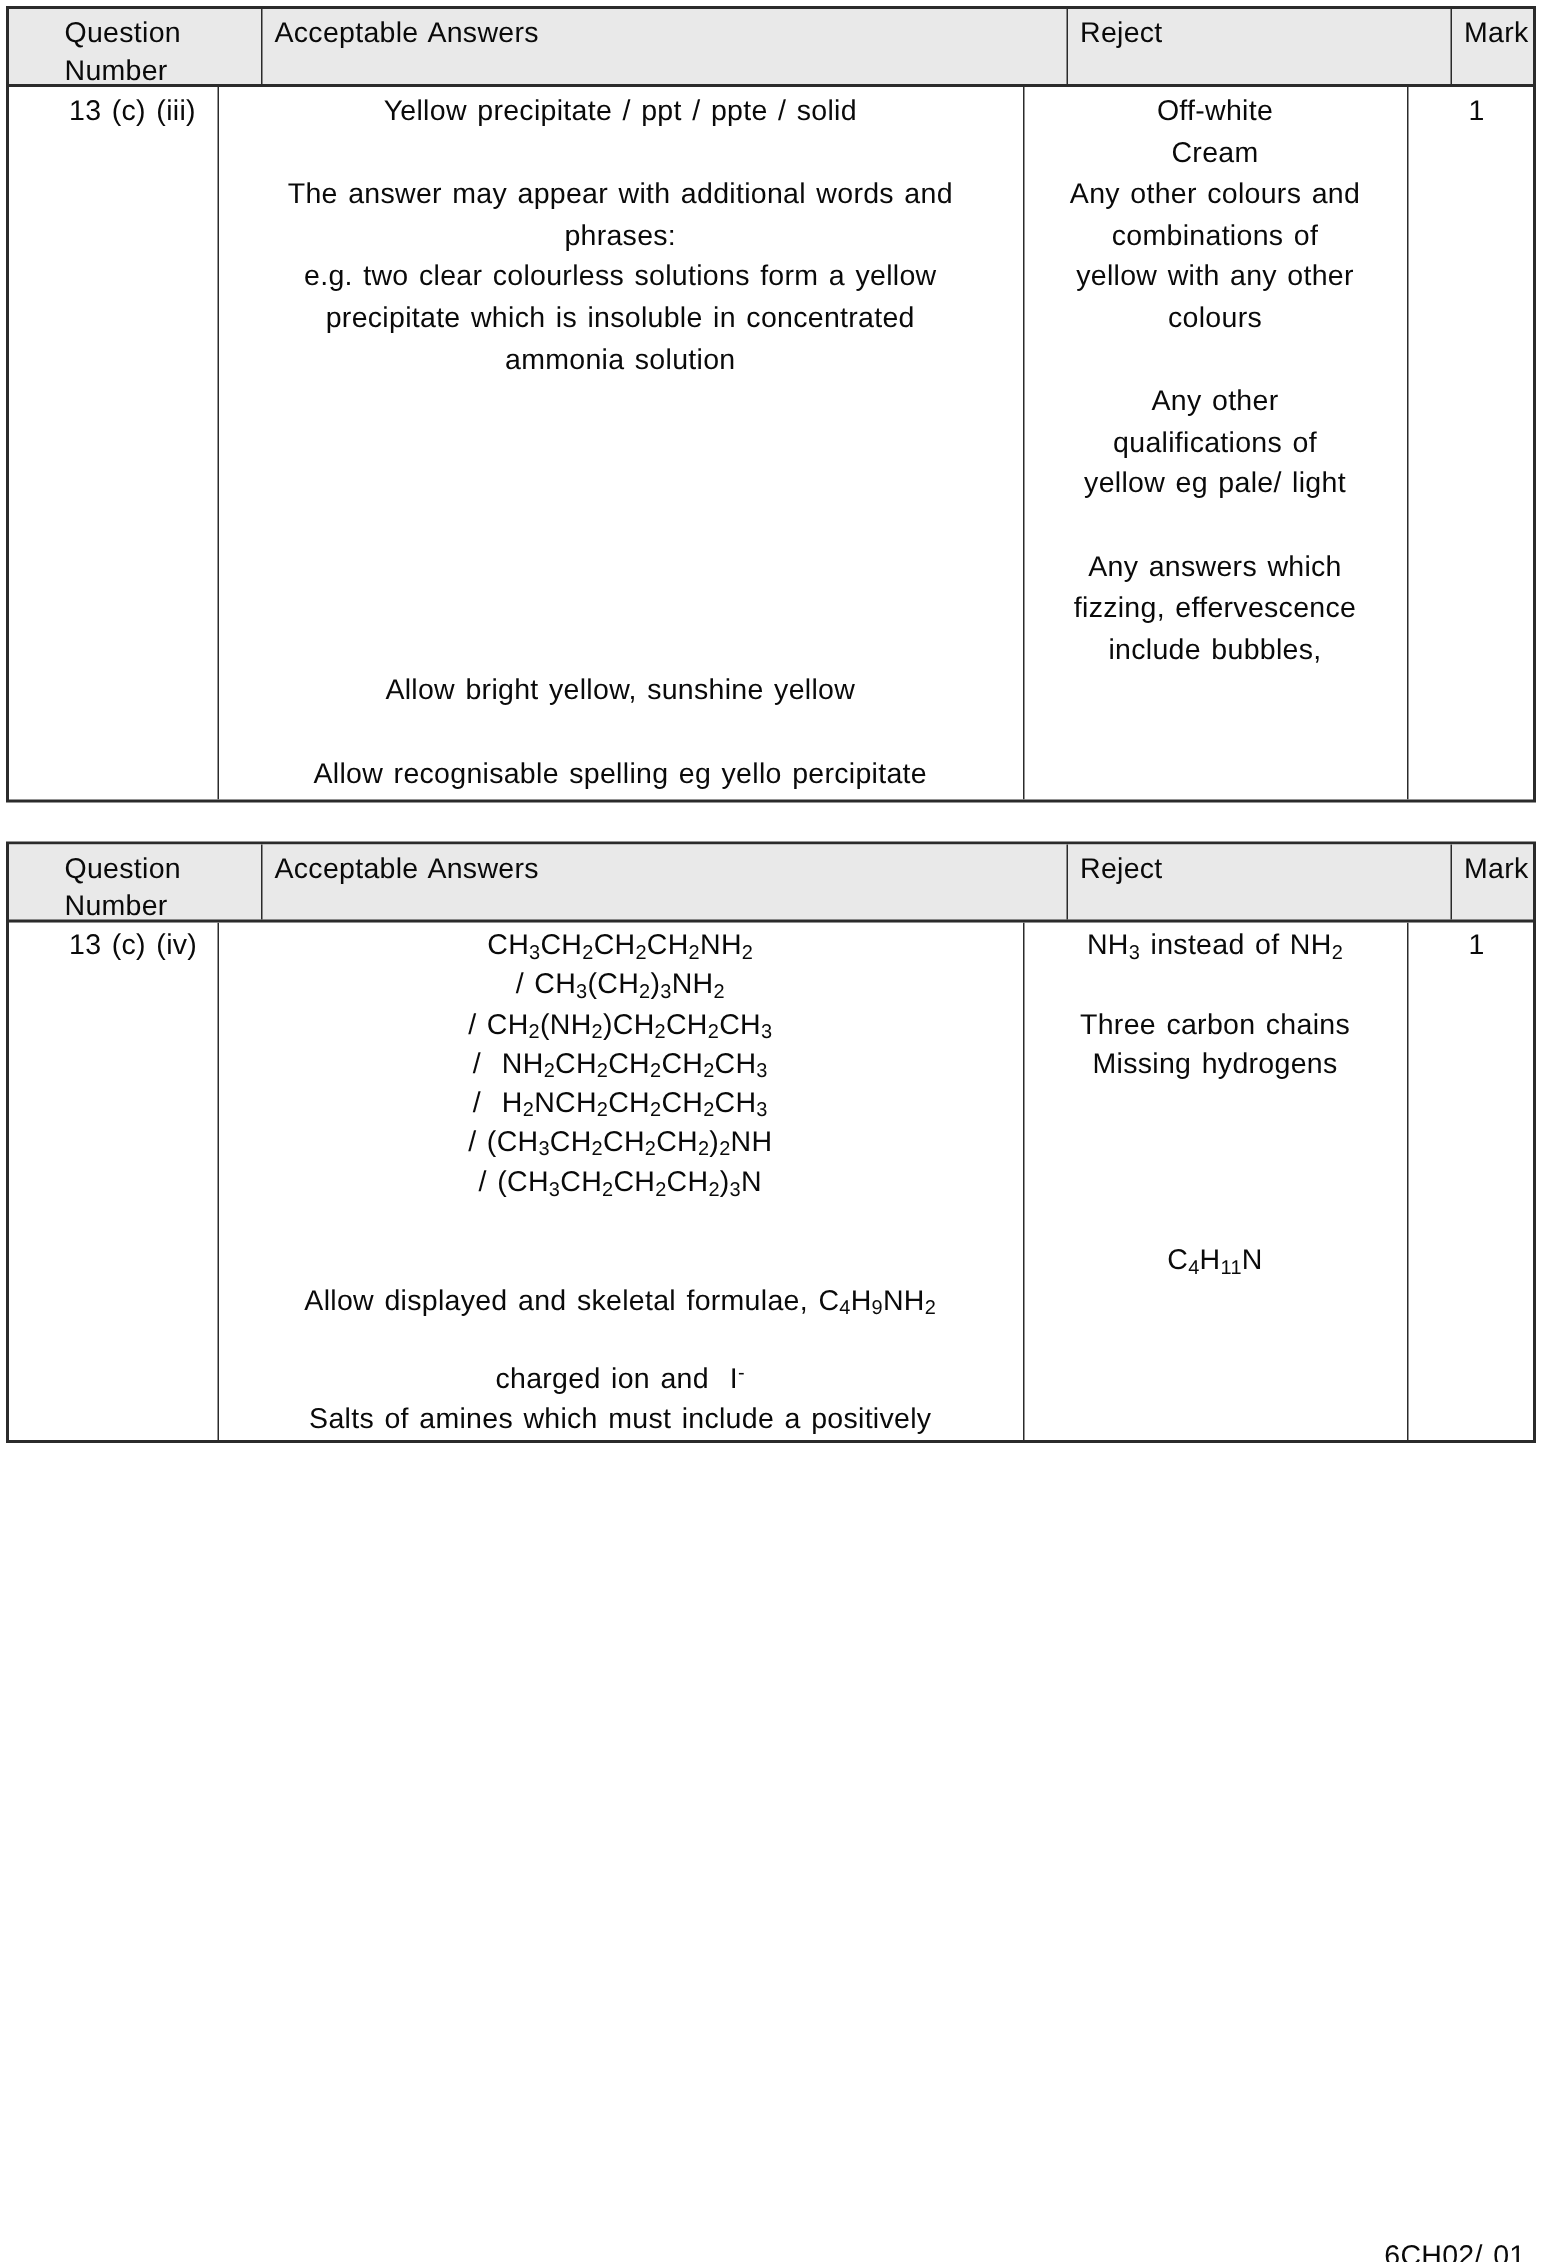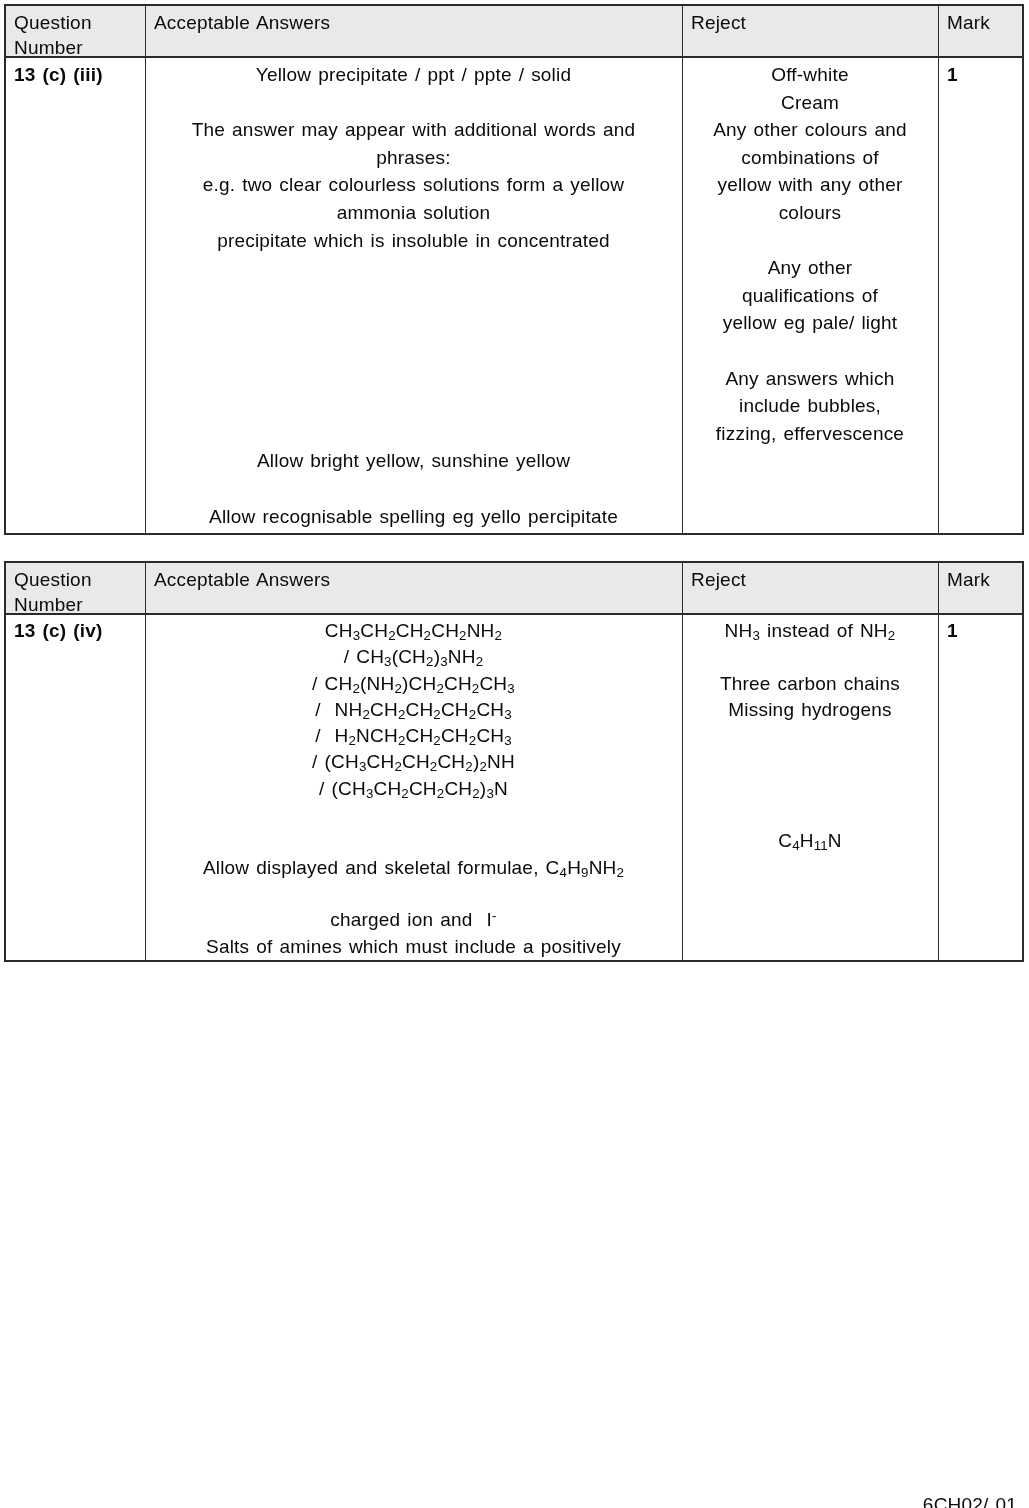--- a/index.html
+++ b/index.html
@@ -22,40 +22,41 @@
     background:#ffffff;
     box-sizing:border-box;
   }
   .hrow{
     display:grid;
     grid-template-columns:140px 537px 256px 1fr;
     height:52px;
     background:#e9e9e9;
     border-bottom:2px solid #2b2b2b;
     box-sizing:border-box;
+    padding-left:29px;
   }
   .brow{
     display:grid;
     grid-template-columns:140px 537px 256px 1fr;
     box-sizing:border-box;
     overflow:hidden;
   }
   .t1 .brow{height:475px;}
   .t2 .brow{height:345px;}
   .cell{
     border-right:1px solid #2b2b2b;
     padding:3px 9px 0 8px;
     box-sizing:border-box;
     overflow:hidden;
   }
   .cell:last-child{border-right:none;}
   .hcell{line-height:25px;padding-top:4px;}
   .t1 .brow .cell{line-height:27.6px;}
   .t2 .brow .cell{line-height:26.3px;}
-  .bold{font-weight:bold;}
+  .bold{font-weight:normal;margin-left:32px;}
   .fline{white-space:pre;text-align:center;}
   .fline sub{font-size:0.7em;line-height:0;position:relative;top:0.22em;vertical-align:baseline;}
   .fline sup{font-size:0.7em;line-height:0;position:relative;top:-0.45em;vertical-align:baseline;}
   .footer{
     position:absolute;
     top:1456px;right:12px;
     text-align:right;
     line-height:26px;
     margin-top:36px;
   }
@@ -73,22 +74,22 @@
       <div class="cell hcell">Mark</div>
     </div>
     <div class="brow">
       <div class="cell bold">13 (c) (iii)</div>
       <div class="cell">
           <div class="fline">Yellow precipitate / ppt / ppte / solid</div>
           <div class="fline">&nbsp;</div>
           <div class="fline">The answer may appear with additional words and</div>
           <div class="fline">phrases:</div>
           <div class="fline">e.g. two clear colourless solutions form a yellow</div>
+          <div class="fline">precipitate which is insoluble in concentrated</div>
           <div class="fline">ammonia solution</div>
-          <div class="fline">precipitate which is insoluble in concentrated</div>
           <div class="fline">&nbsp;</div>
           <div class="fline">&nbsp;</div>
           <div class="fline">&nbsp;</div>
           <div class="fline">&nbsp;</div>
           <div class="fline">&nbsp;</div>
           <div class="fline">&nbsp;</div>
           <div class="fline">&nbsp;</div>
           <div class="fline">Allow bright yellow, sunshine yellow</div>
           <div class="fline">&nbsp;</div>
           <div class="fline">Allow recognisable spelling eg yello percipitate</div>
@@ -99,22 +100,22 @@
           <div class="fline">Any other colours and</div>
           <div class="fline">combinations of</div>
           <div class="fline">yellow with any other</div>
           <div class="fline">colours</div>
           <div class="fline">&nbsp;</div>
           <div class="fline">Any other</div>
           <div class="fline">qualifications of</div>
           <div class="fline">yellow eg pale/ light</div>
           <div class="fline">&nbsp;</div>
           <div class="fline">Any answers which</div>
+          <div class="fline">fizzing, effervescence</div>
           <div class="fline">include bubbles,</div>
-          <div class="fline">fizzing, effervescence</div>
         </div>
       <div class="cell bold">1</div>
     </div>
   </div>
 
   <div class="mark-table t2" style="top:561px;">
     <div class="hrow">
       <div class="cell hcell">Question Number</div>
       <div class="cell hcell">Acceptable Answers</div>
       <div class="cell hcell">Reject</div>

